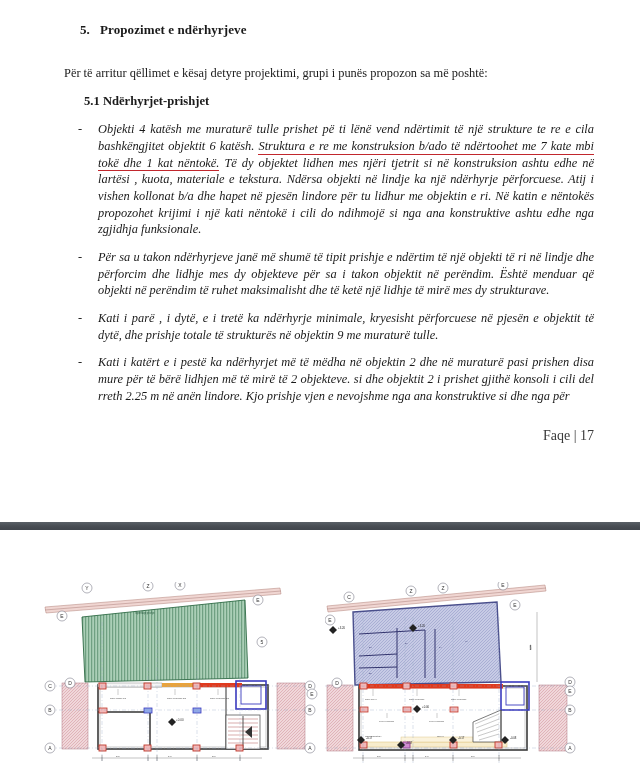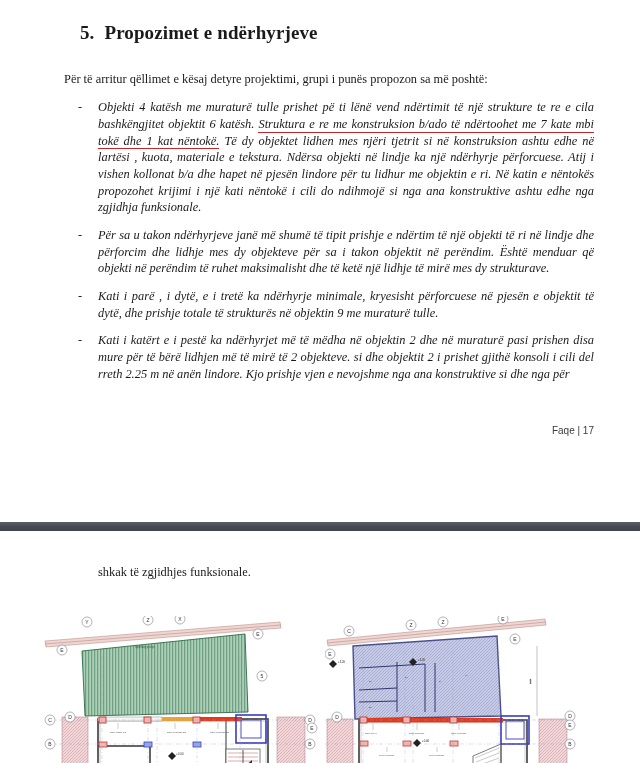--- a/index.html
+++ b/index.html
@@ -18,21 +18,21 @@
 
   .doc-viewer { width: 640px; height: 763px; position: relative; background:#fff; }
 
   
   .page { position: relative; background: #ffffff; }
   .page-one { width: 640px; height: 450px; padding: 0; box-sizing: border-box; }
 
   .page-inner { padding: 0 46px 0 72px; }
 
   .section-heading {
-    font-size: 19px;
+    font-size: 13px;
     font-weight: bold;
     margin: 22px 0 0 8px;
     letter-spacing: 0.1px;
   }
   .section-heading .num { display:inline-block; margin-right: 10px; }
 
   .intro-para {
     font-size: 12.4px;
     margin: 27px 0 0 -8px;
     line-height: 1.32;
@@ -70,23 +70,23 @@
   .bullet-text .u-red {
     border-bottom: 1.6px solid #c1272d;
     padding-bottom: 0.5px;
     box-decoration-break: clone;
     -webkit-box-decoration-break: clone;
   }
 
   .page-footer {
     position: absolute;
     right: 46px;
-    bottom: 36px;
-    font-family: Liberation Sans, sans-serif;
-    font-size: 10px;
+    bottom: 28px;
+    font-family: Liberation Serif, serif;
+    font-size: 14px;
     color: #3a3a3a;
   }
 
   
   .page-gap {
     width: 640px;
     height: 58px;
     background: #ffffff;
     position: relative;
   }
@@ -132,20 +132,21 @@
 
   <div class="page page-one">
     <div class="page-inner">
 
       <h1 class="section-heading">
         <span class="num">5.</span><span>Propozimet e ndërhyrjeve</span>
       </h1>
 
       <p class="intro-para">Për të arritur qëllimet e kësaj detyre projektimi, grupi i punës propozon sa më poshtë:</p>
 
+      <h2 class="sub-heading">5.1 Ndërhyrjet-prishjet</h2>
 
       <ul class="bullet-list">
 
         <li class="bullet-item">
           <span class="bullet-dash">-</span>
           <span class="bullet-text"><span>Objekti 4 katësh me muraturë tulle prishet pë ti lënë vend ndërtimit të një strukture te re e cila bashkëngjitet objektit 6 katësh. </span><span class="u-red">Struktura e re me konstruksion b/ado të ndërtoohet me 7 kate mbi tokë dhe 1 kat nëntokë.</span><span> Të dy objektet lidhen mes njëri tjetrit si në konstruksion ashtu edhe në lartësi , kuota, materiale e tekstura. Ndërsa objekti në lindje ka një ndërhyrje përforcuese. Atij i vishen kollonat b/a dhe hapet në pjesën lindore për tu lidhur me objektin e ri. Në katin e nëntokës propozohet krijimi i një kati nëntokë i cili do ndihmojë si nga ana konstruktive ashtu edhe nga zgjidhja funksionale.</span></span>
         </li>
 
         <li class="bullet-item">
           <span class="bullet-dash">-</span>
@@ -166,21 +167,20 @@
     </div>
 
     <div class="page-footer">Faqe | 17</div>
   </div>
 
   <div class="page-gap">
     <div class="page-divider"></div>
   </div>
 
   <div class="page page-two">
-    <p class="cont-para">shkak të zgjidhjes funksionale.</p>
 
     <div class="drawings">
 
       <div class="plan plan-left">
         <svg viewBox="0 0 290 203" xmlns="http://www.w3.org/2000/svg">
           <defs>
             <pattern id="greenHatchL" width="3" height="3" patternUnits="userSpaceOnUse">
               <rect width="3" height="3" fill="#8fbf9e" opacity="0.75"></rect>
               <line x1="0.7" y1="0" x2="0.7" y2="3" stroke="#3f7a56" stroke-width="0.8" opacity="0.85"></line>
             </pattern>

